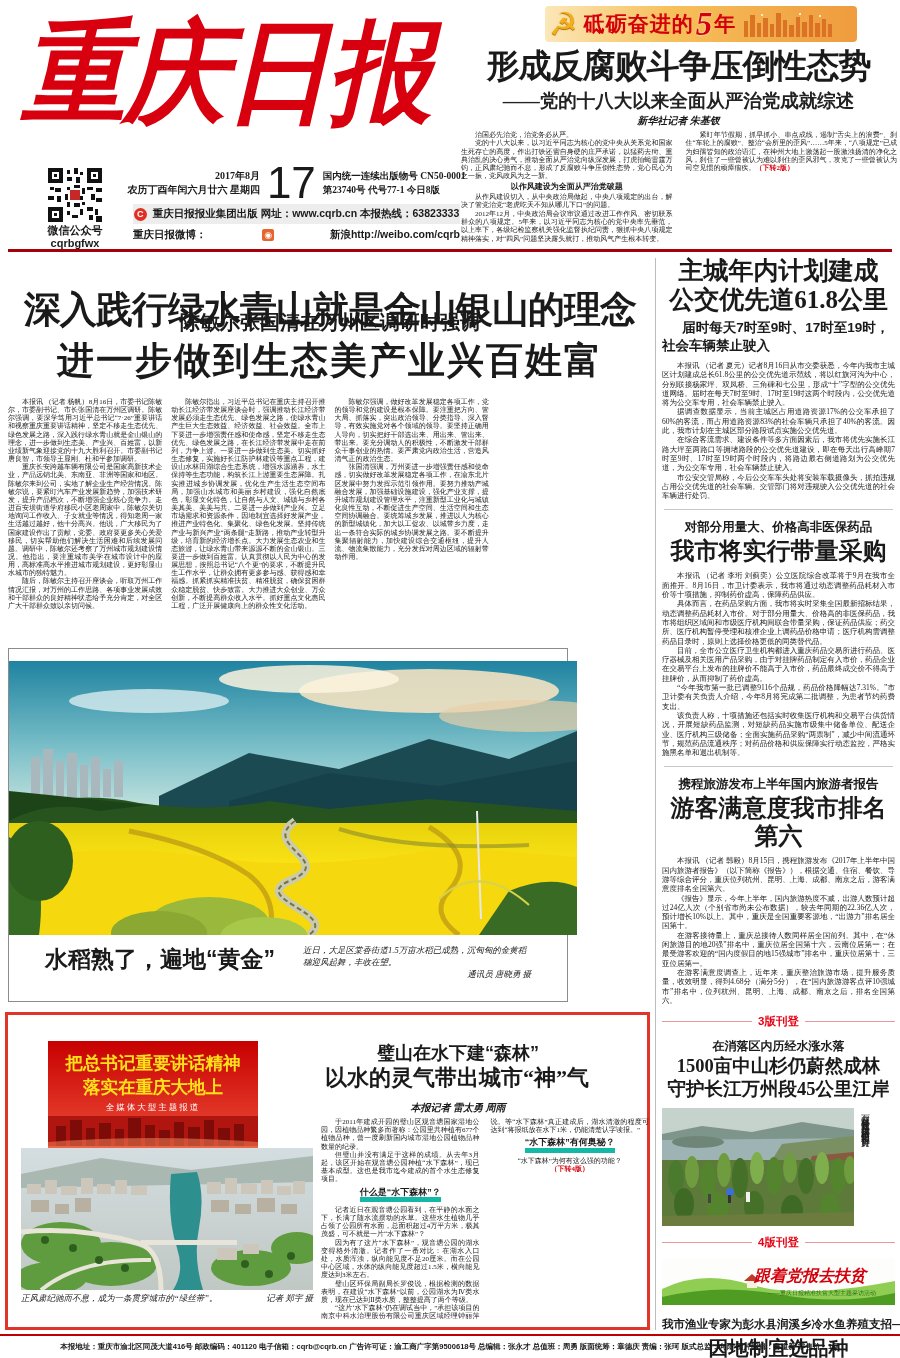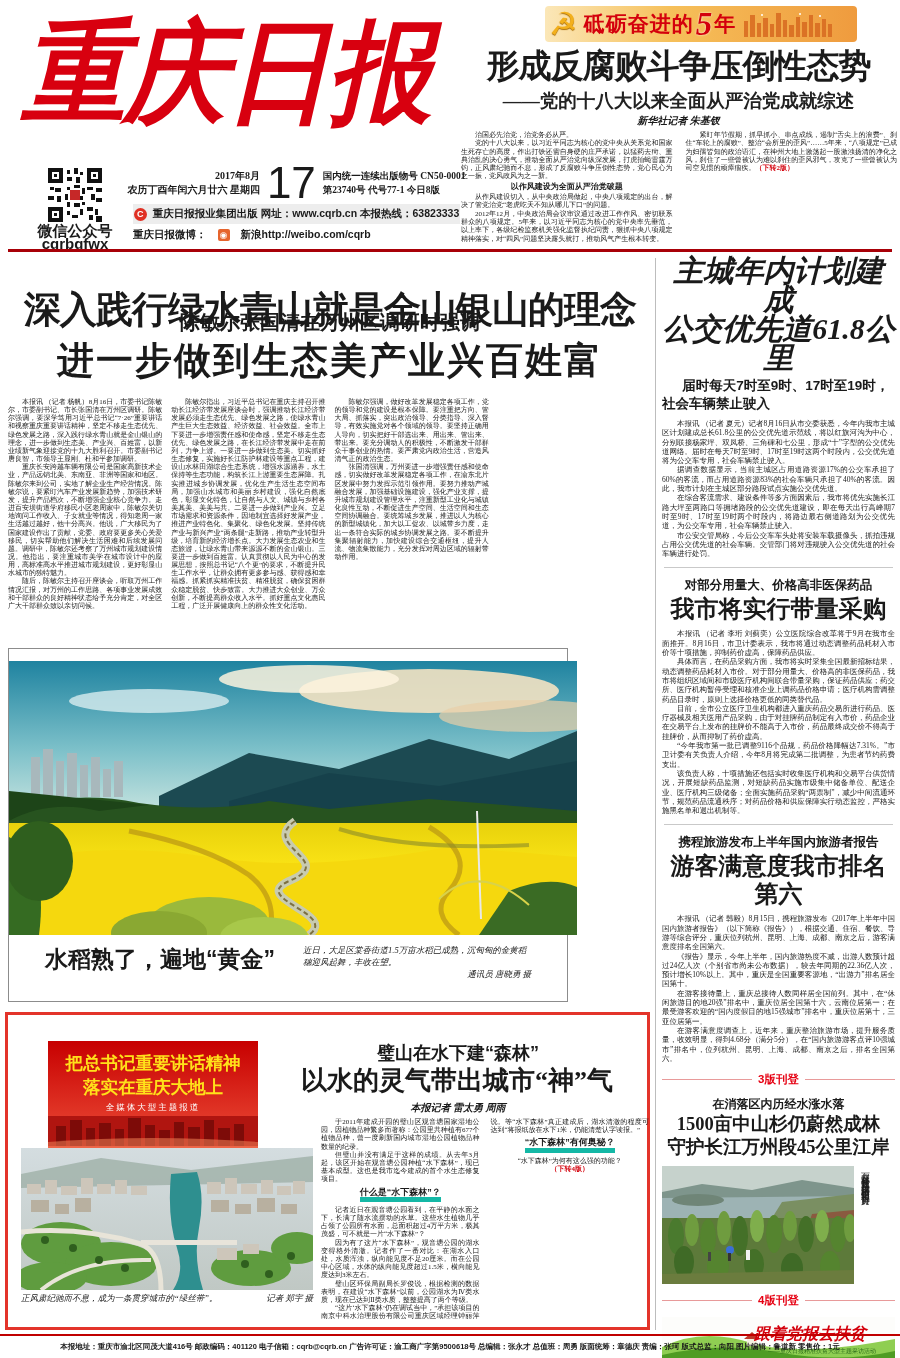--- a/index.html
+++ b/index.html
@@ -7,29 +7,29 @@
         font-family:"Liberation Serif","DejaVu Serif",serif;color:#1a1a1a;}
   .sans{font-family:"Liberation Sans","DejaVu Sans",sans-serif;}
   .abs{position:absolute;}
   .ctr{text-align:center;}
   .jst{text-align:justify;}
   p{margin:0;text-indent:2em;}
   
   .masthead{left:22px;top:-12px;width:420px;height:170px;font-size:104px;font-weight:bold;font-style:italic;
             color:#d8000f;letter-spacing:-2px;line-height:170px;white-space:nowrap;transform:scaleY(1.08);}
   .qr{left:48px;top:168px;width:54px;height:54px;}
-  .wechat{left:14px;top:224px;width:122px;font-size:15px;font-weight:bold;line-height:13px;}
+  .wechat{left:14px;top:224px;width:122px;font-size:11px;font-weight:bold;line-height:13px;}
   .dateblock{left:133px;top:163px;width:327px;display:flex;align-items:center;justify-content:center;gap:7px;}
   .dcol{font-size:10px;font-weight:bold;line-height:14px;white-space:nowrap;}
   .dbig{font-size:44px;font-weight:500;line-height:40px;}
   .graybar{left:133px;top:204px;width:327px;height:20px;background:#ededed;display:flex;align-items:center;
            justify-content:center;gap:6px;font-size:10.5px;font-weight:bold;white-space:nowrap;}
   .logo-dot{width:13px;height:13px;border-radius:50%;background:#e03024;color:#fff;font-size:9px;line-height:13px;
             text-align:center;font-weight:bold;}
-  .weiborow{left:133px;top:228px;width:327px;display:flex;align-items:center;justify-content:flex-start;gap:11px;
+  .weiborow{left:133px;top:228px;width:327px;display:flex;align-items:center;justify-content:space-between;gap:4px;
             font-size:10.5px;font-weight:bold;white-space:nowrap;}
   .weibo-ic{width:12px;height:12px;border-radius:2px;background:#e6642d;color:#fff;font-size:9px;line-height:12px;text-align:center;}
   .redrule{left:8px;top:249px;width:884px;height:3px;background:#a80008;}
   
   .banner{left:545px;top:6px;width:312px;height:36px;background:linear-gradient(90deg,#fbe7b8,#f6c05a 40%,#ef9b3e);
           border-radius:4px;display:flex;align-items:center;padding-left:4px;box-sizing:border-box;}
   .emblem{font-size:32px;color:#f3b01c;text-shadow:0 1px 1px #a86a00;line-height:32px;margin-right:6px;
           font-family:"DejaVu Sans",sans-serif;}
   .banner-txt{font-size:21px;font-weight:900;color:#d4000c;letter-spacing:1px;}
   .banner-5{font-size:33px;font-weight:900;color:#d4000c;font-style:italic;text-shadow:0 0 2px #fff;margin:0 2px;}
@@ -50,21 +50,21 @@
   .photobox{left:8px;top:648px;width:560px;height:354px;border:1px solid #8c8c8c;box-sizing:border-box;}
   .ricephoto{display:block;margin:12px auto 0 auto;}
   .photocap{display:flex;padding:9px 36px 0 36px;align-items:flex-start;}
   .photocap-title{font-size:23px;font-weight:900;font-family:"Liberation Sans",sans-serif;white-space:nowrap;}
   .photocap-text{margin-left:28px;font-size:8.5px;font-style:italic;line-height:12px;flex:1;}
   .photocap-credit{text-align:right;}
   
   .vrule{left:655px;top:258px;width:1px;height:1072px;background:#bdbdbd;}
   .rail{left:662px;top:256px;width:233px;}
   .rail-divider{border-top:1px solid #c9c9c9;margin:9px 2px;}
-  .bus-t{font-size:30px;font-weight:900;line-height:29px;font-style:italic;}
+  .bus-t{font-size:25px;font-weight:900;line-height:29px;}
   .bus-sub{font-size:13.5px;font-weight:bold;margin-top:5px;line-height:18px;text-indent:1.5em;
            font-family:"Liberation Sans",sans-serif;}
   .rail-body{font-size:7.5px;line-height:9.3px;margin-top:6px;overflow:hidden;}
   .rail-kicker{font-size:12.5px;font-weight:900;font-family:"Liberation Sans",sans-serif;}
   .rail-title{font-size:24px;font-weight:900;margin:1px 0 3px 0;line-height:28px;}
   .pagelabel{display:flex;align-items:center;gap:6px;margin:9px 0;color:#e60012;font-weight:bold;font-size:11.5px;}
   .pagelabel::before,.pagelabel::after{content:"";flex:1;border-top:1px solid #e89a9a;}
   .cyp-title{font-size:18.5px;font-weight:900;line-height:23px;}
   .cyp-photo-row{display:flex;margin-top:7px;gap:5px;}
   .vcap{writing-mode:vertical-rl;font-size:8.5px;line-height:13px;height:118px;letter-spacing:1px;}
@@ -72,21 +72,21 @@
   .fish-title{font-size:20px;font-weight:900;line-height:26px;margin-top:3px;}
   
   .redbox{left:5px;top:1012px;width:645px;height:318px;border:3px solid #e3342a;box-sizing:border-box;position:absolute;}
   .theme-banner{position:absolute;left:40px;top:26px;width:210px;height:113px;
                 background:linear-gradient(180deg,#c70000,#e33a2a 70%,#f07050);overflow:hidden;}
   .tb-l1{color:#ffe11a;font-weight:900;font-size:17.5px;text-align:center;margin-top:10px;
          font-family:"Liberation Sans",sans-serif;}
   .tb-sub{color:#fff;font-size:8.5px;text-align:center;margin-top:3px;letter-spacing:2px;}
   .bs-kicker{position:absolute;left:255px;top:26px;width:390px;text-align:center;font-size:18px;font-weight:900;
              font-family:"Liberation Sans",sans-serif;}
-  .bs-title{position:absolute;left:250px;top:48px;width:398px;text-align:center;font-size:26px;font-weight:900;}
+  .bs-title{position:absolute;left:250px;top:48px;width:398px;text-align:center;font-size:22px;font-weight:900;}
   .bs-byline{position:absolute;left:255px;top:86px;width:390px;text-align:center;font-size:10px;font-weight:bold;font-style:italic;}
   .bs-photo{position:absolute;left:13px;top:133px;}
   .bs-photocap{position:absolute;left:13px;top:278px;width:292px;display:flex;justify-content:space-between;
                font-size:8.5px;font-style:italic;}
   .bs-body{position:absolute;left:313px;top:103px;width:328px;height:212px;column-count:2;column-gap:11px;
            column-fill:auto;font-size:7px;line-height:8.2px;overflow:hidden;}
   .bs-subhead{font-weight:bold;text-align:center;font-size:9px;margin:4px 0;text-indent:0;
               font-family:"Liberation Sans",sans-serif;}
   .bs-subhead span{display:inline-block;border-bottom:5px solid #14b8a6;padding-bottom:1px;}
   

